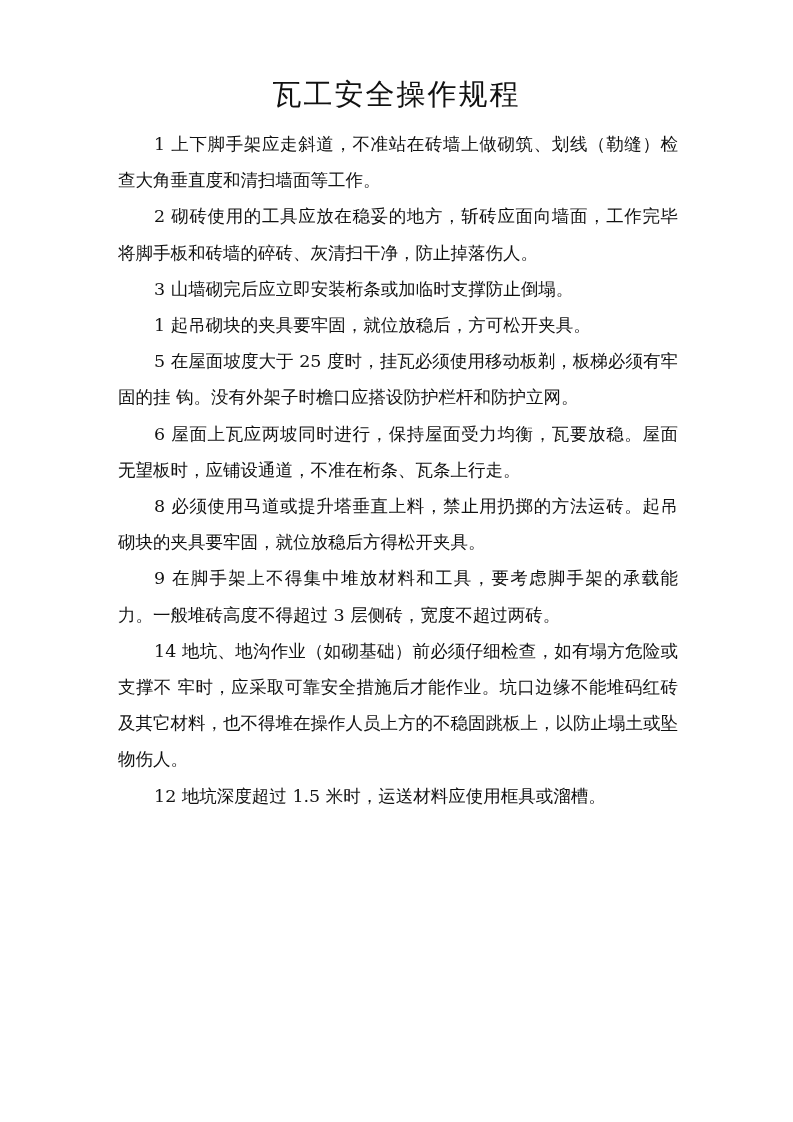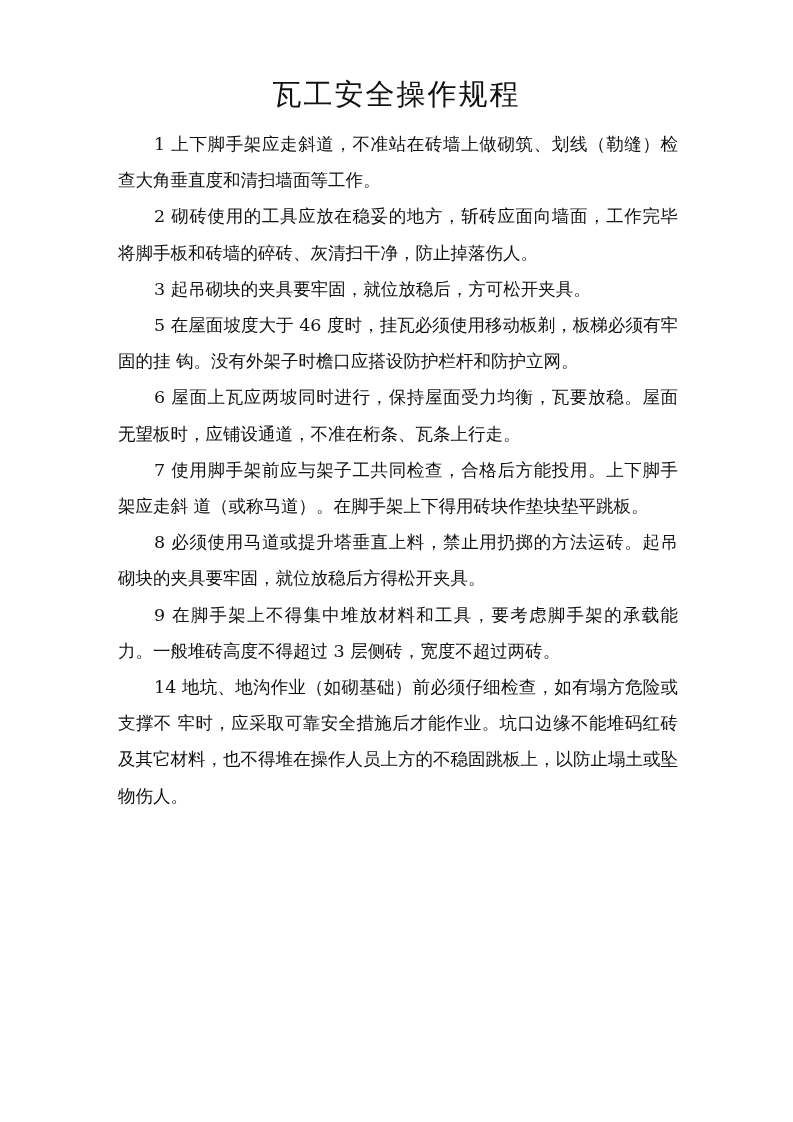--- a/index.html
+++ b/index.html
@@ -51,21 +51,22 @@
     }
   </style>
 </head>
 <body>
 
 <div class="page">
   <h1 class="title">瓦工安全操作规程</h1>
   <div class="body">
     <p class="para">1 上下脚手架应走斜道，不准站在砖墙上做砌筑、划线（勒缝）检查大角垂直度和清扫墙面等工作。</p>
     <p class="para">2 砌砖使用的工具应放在稳妥的地方，斩砖应面向墙面，工作完毕将脚手板和砖墙的碎砖、灰清扫干净，防止掉落伤人。</p>
-    <p class="para">3 起吊砌块的夹具要牢固，就位放稳后，方可松开夹具。</p>
-    <p class="para">5 在屋面坡度大于 46 度时，挂瓦必须使用移动板剃，板梯必须有牢固的挂 钩。没有外架子时檐口应搭设防护栏杆和防护立网。</p>
+    <p class="para">3 山墙砌完后应立即安装桁条或加临时支撑防止倒塌。</p>
+    <p class="para">1 起吊砌块的夹具要牢固，就位放稳后，方可松开夹具。</p>
+    <p class="para">5 在屋面坡度大于 25 度时，挂瓦必须使用移动板剃，板梯必须有牢固的挂 钩。没有外架子时檐口应搭设防护栏杆和防护立网。</p>
     <p class="para">6 屋面上瓦应两坡同时进行，保持屋面受力均衡，瓦要放稳。屋面无望板时，应铺设通道，不准在桁条、瓦条上行走。</p>
-    <p class="para">7 使用脚手架前应与架子工共同检查，合格后方能投用。上下脚手架应走斜 道（或称马道）。在脚手架上下得用砖块作垫块垫平跳板。</p>
     <p class="para">8 必须使用马道或提升塔垂直上料，禁止用扔掷的方法运砖。起吊砌块的夹具要牢固，就位放稳后方得松开夹具。</p>
     <p class="para">9 在脚手架上不得集中堆放材料和工具，要考虑脚手架的承载能力。一般堆砖高度不得超过 3 层侧砖，宽度不超过两砖。</p>
     <p class="para">14 地坑、地沟作业（如砌基础）前必须仔细检查，如有塌方危险或支撑不 牢时，应采取可靠安全措施后才能作业。坑口边缘不能堆码红砖及其它材料，也不得堆在操作人员上方的不稳固跳板上，以防止塌土或坠物伤人。</p>
+    <p class="para">12 地坑深度超过 1.5 米时，运送材料应使用框具或溜槽。</p>
   </div>
 </div>
 
 </body></html>

